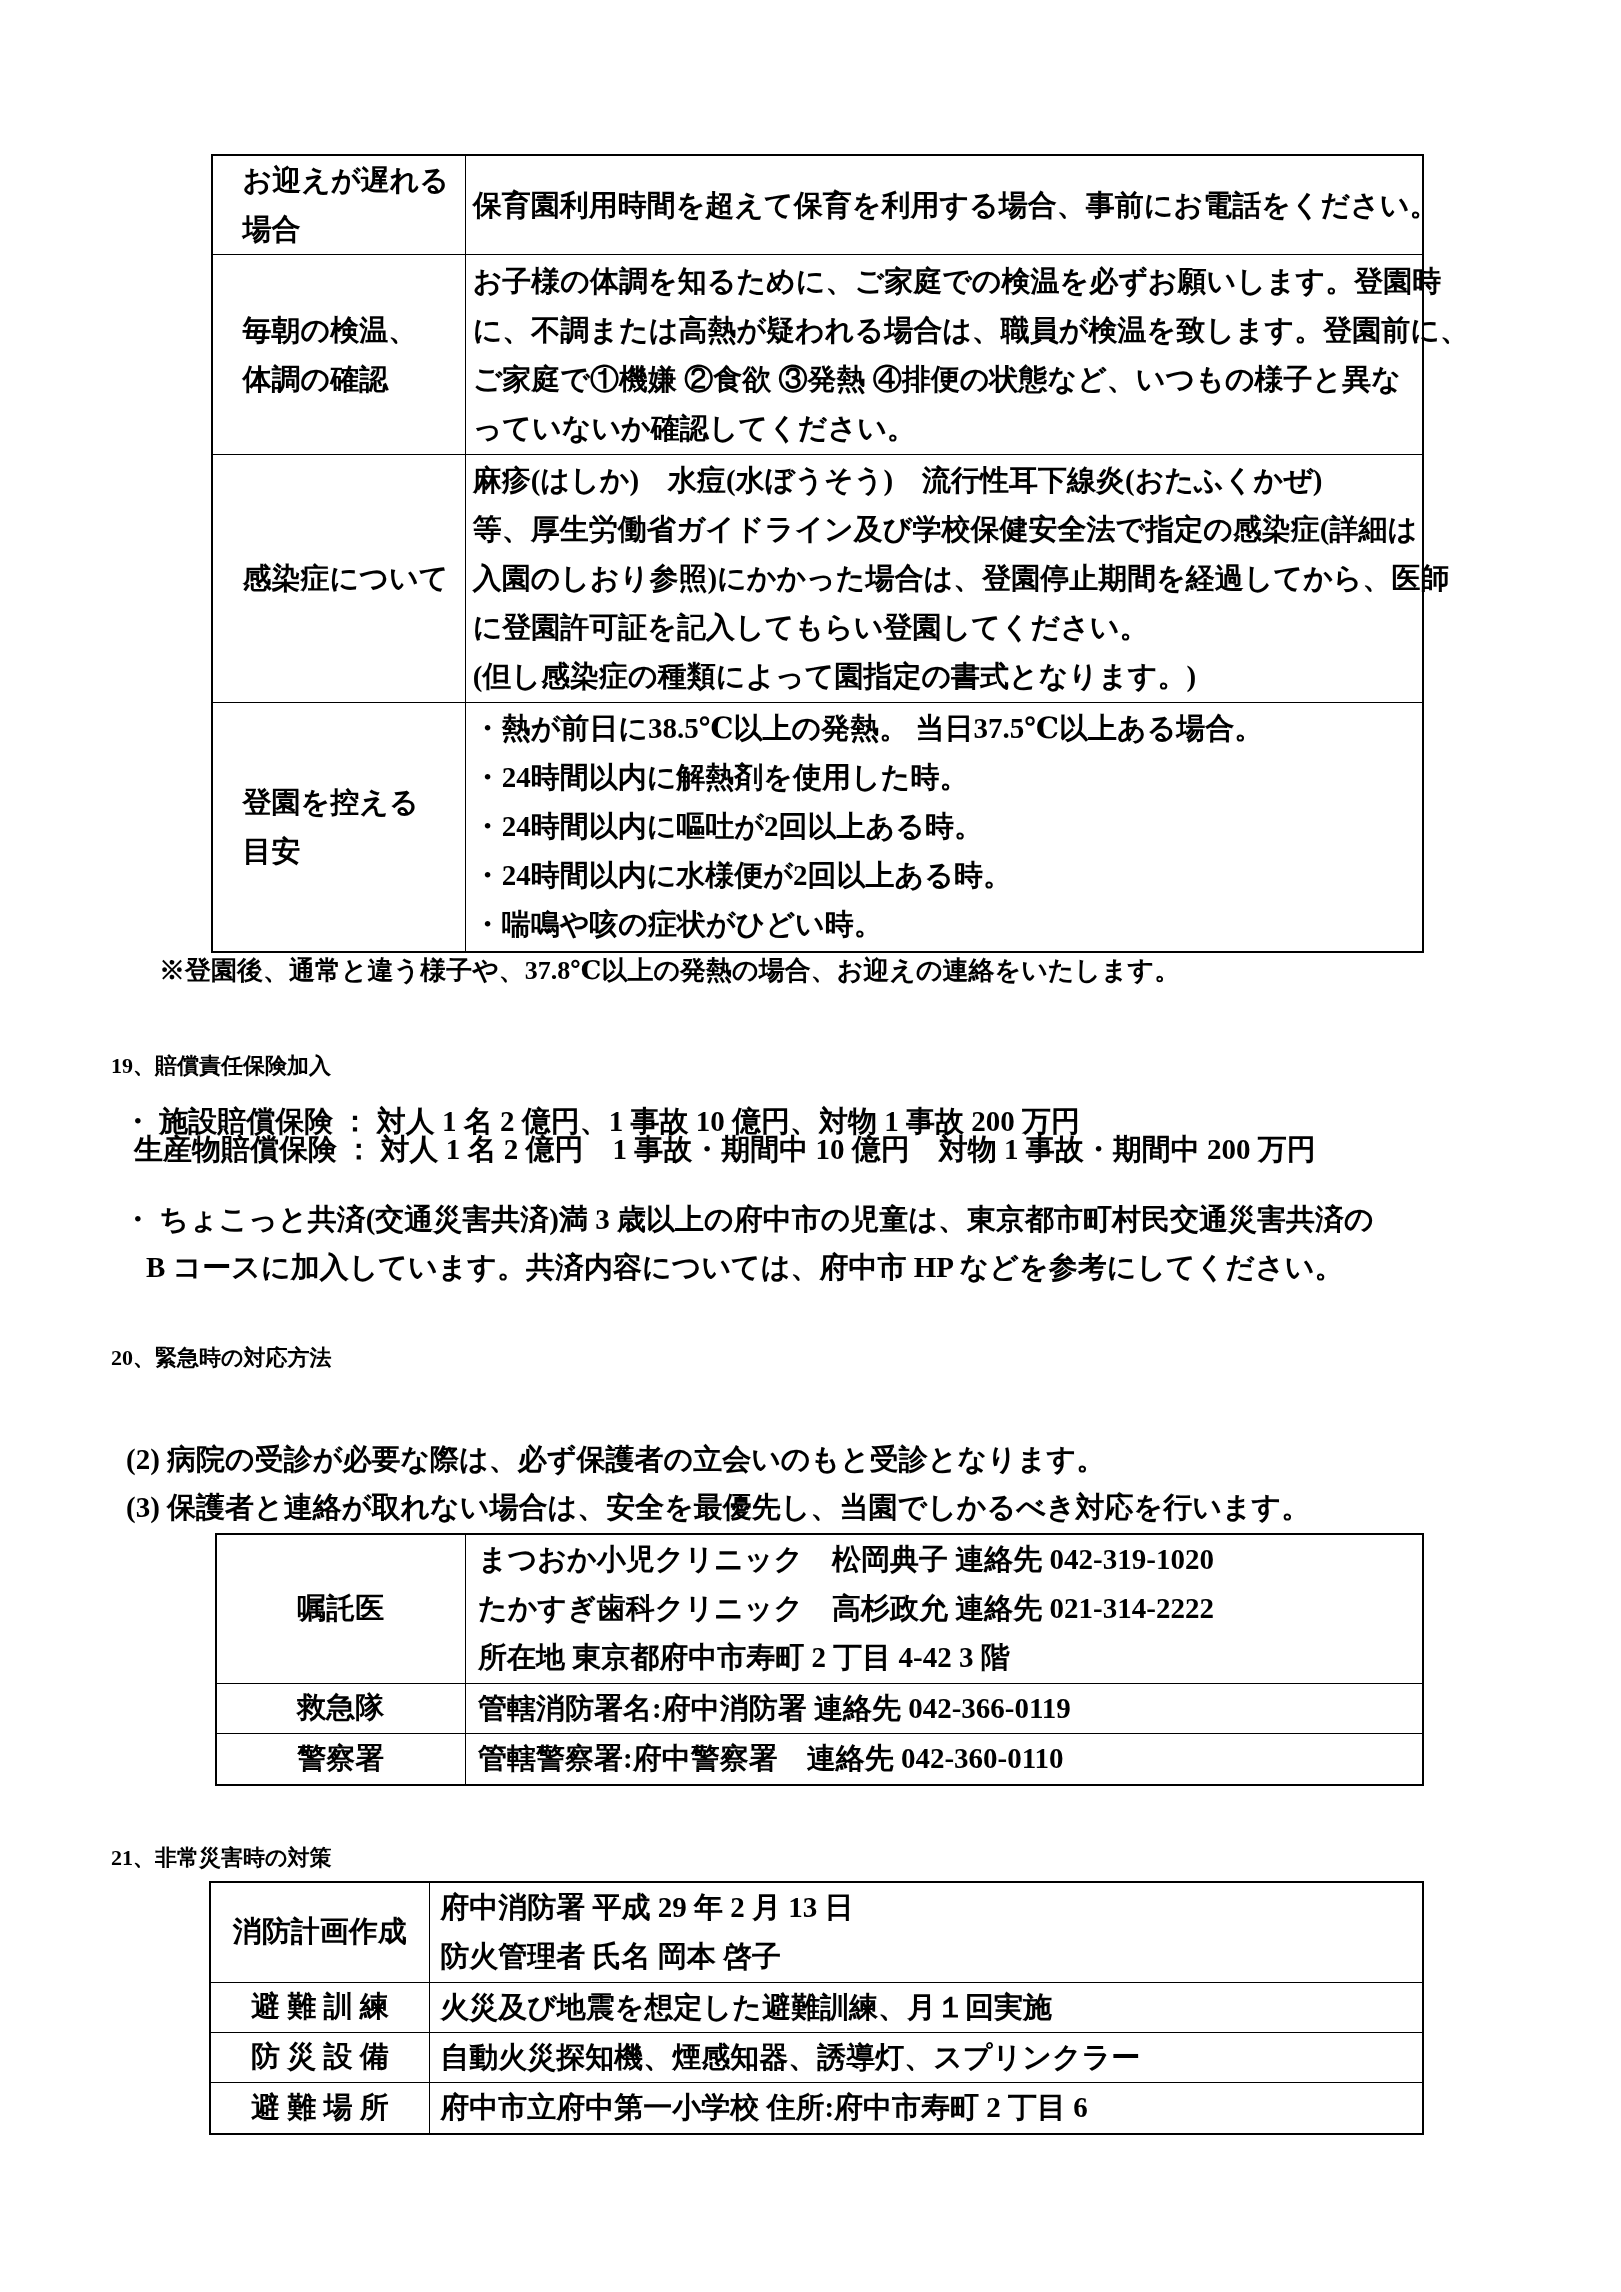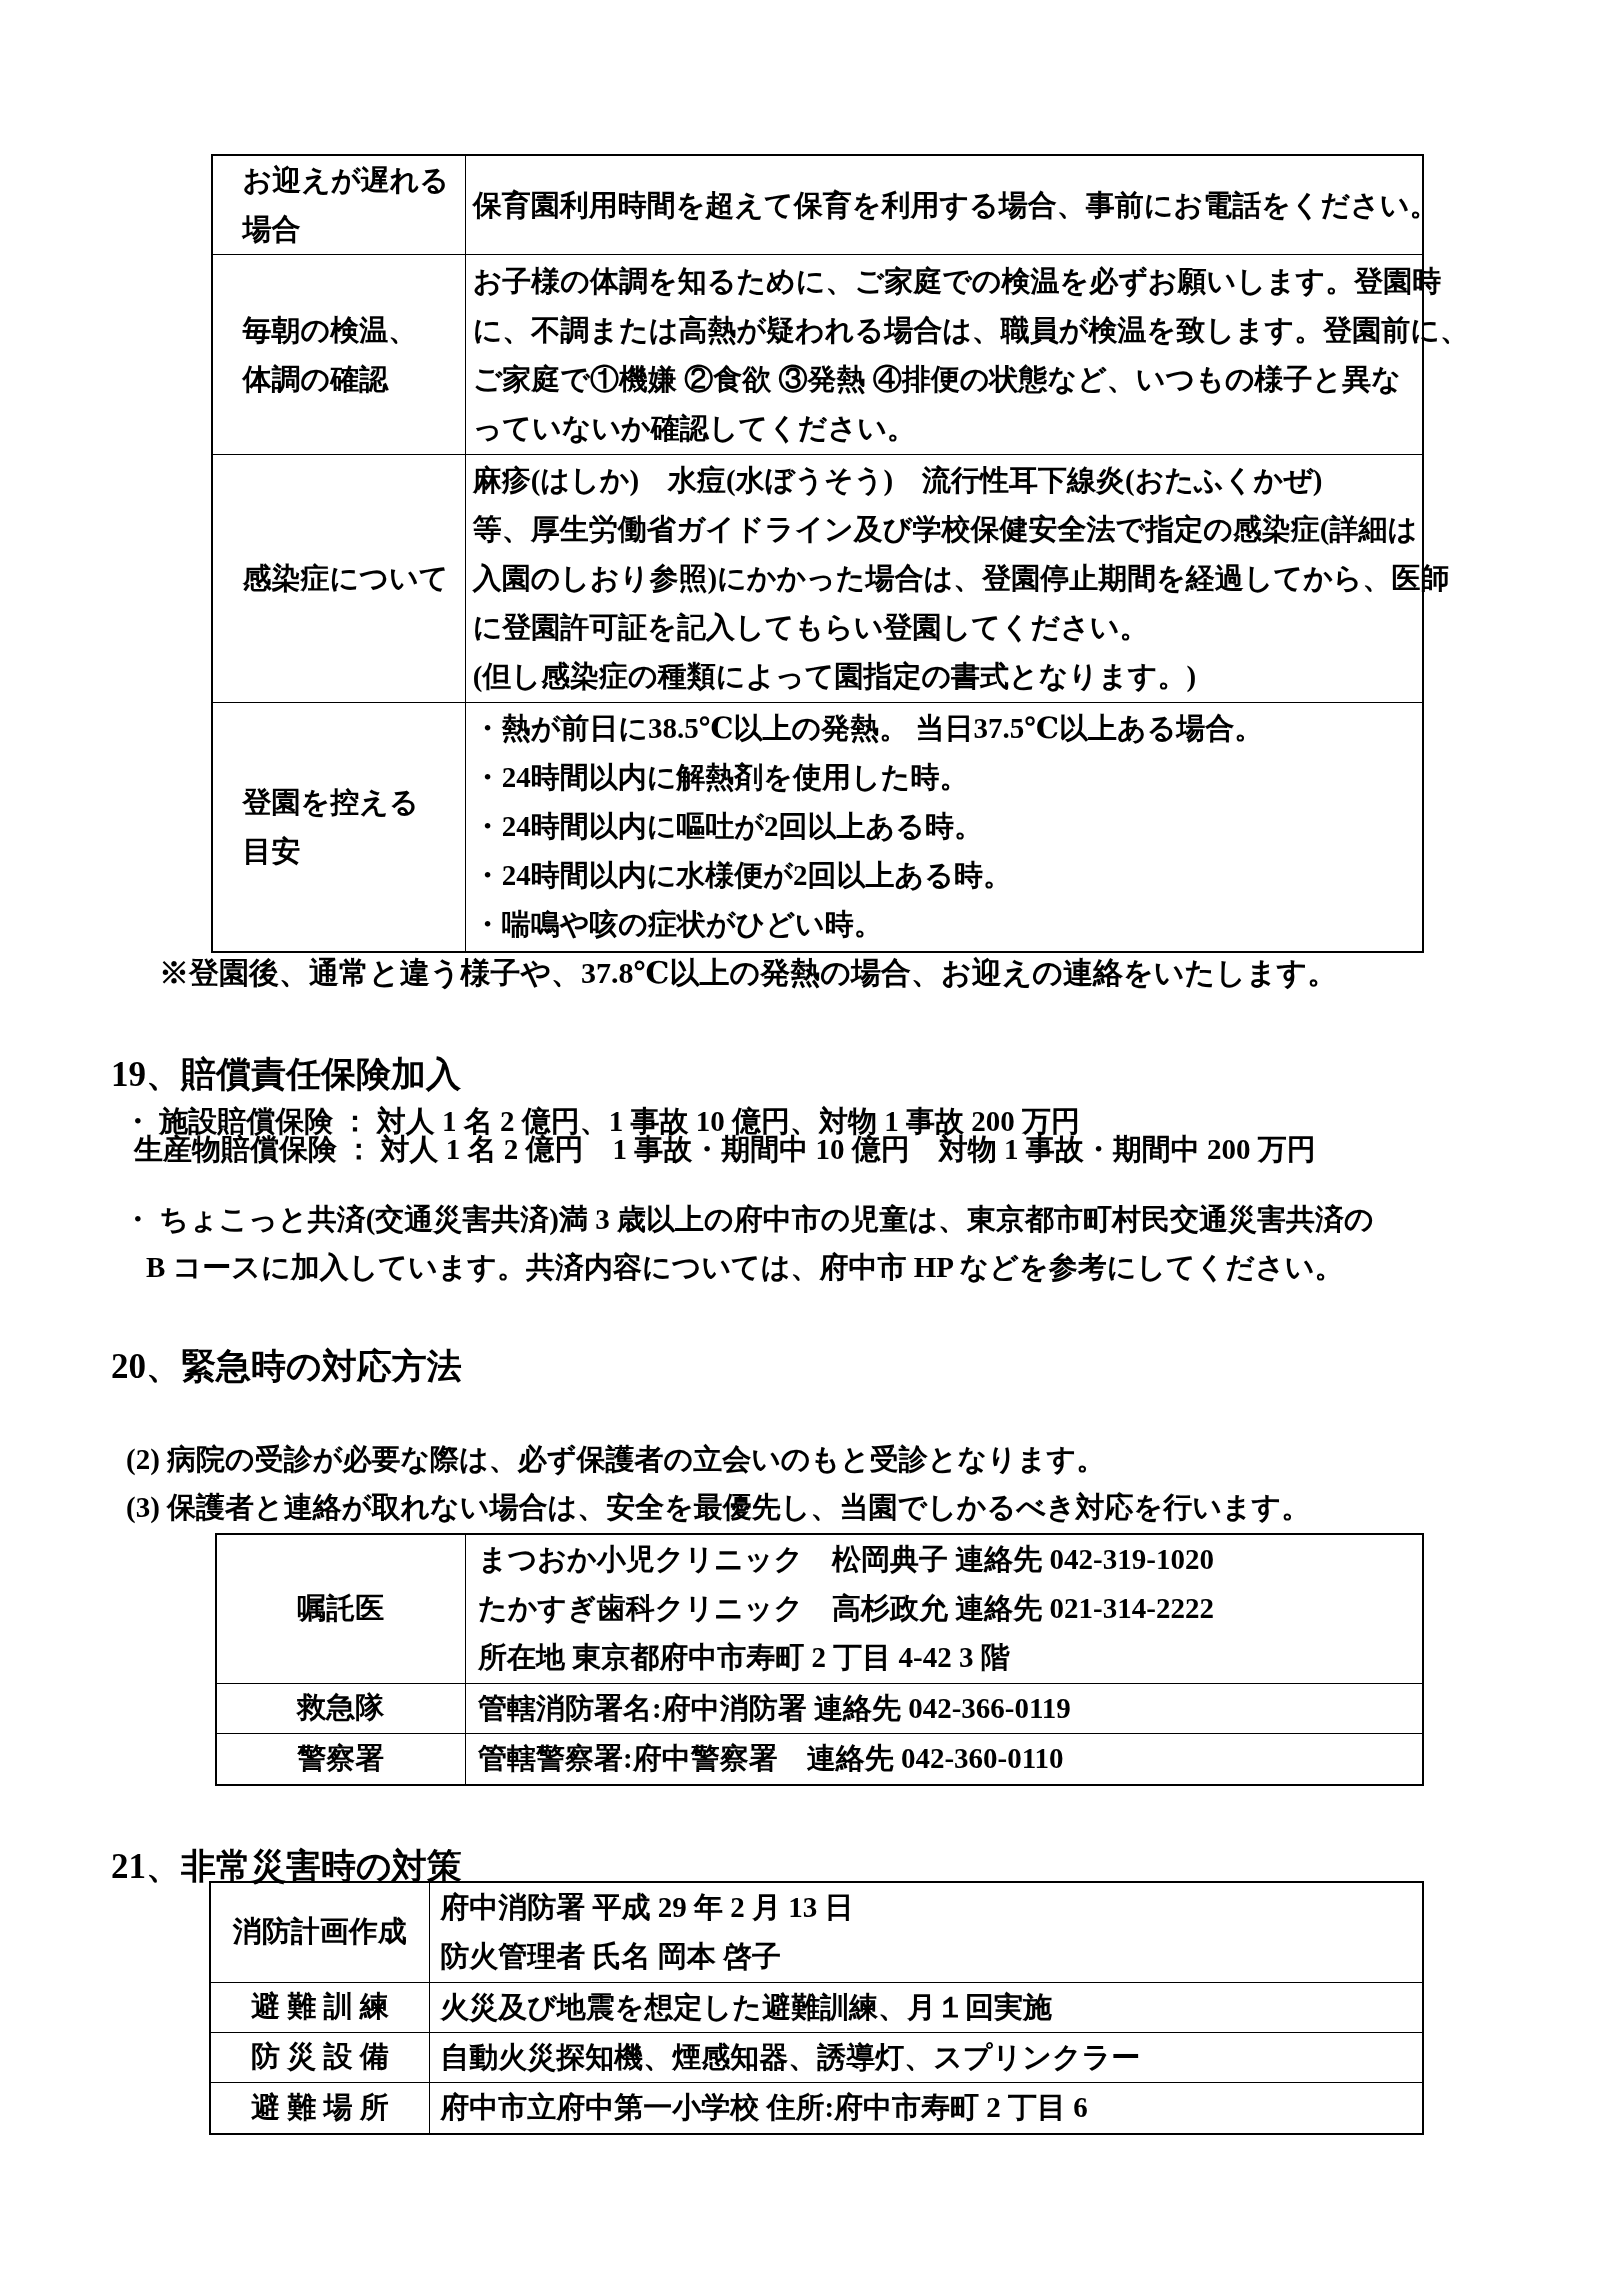--- a/index.html
+++ b/index.html
@@ -26,22 +26,22 @@
   #health-table td.lbl { padding-left:29.6px; }
   #health-table td.cnt { padding-left:7.2px; }
   
   #emergency-table td.lbl { text-align:center; }
   #emergency-table td.cnt { padding-left:12.5px; }
   
   #disaster-table td.lbl { text-align:center; }
   #disaster-table td.cnt { padding-left:10.7px; }
 
   .abs { position:absolute; white-space:nowrap; }
-  .note { font-size:30px; font-weight:700; }
-  .sec-heading { font-size:35px; font-weight:700; }
+  .note { font-size:26px; font-weight:700; }
+  .sec-heading { font-size:22px; font-weight:700; }
   .body-line { font-size:29px; }
 </style>
 </head>
 <body>
 
 <div class="page">
 
   <table class="tbl" id="health-table" style="left:211px; top:154px; width:1213px;">
     <colgroup>
         <col style="width:253px">

